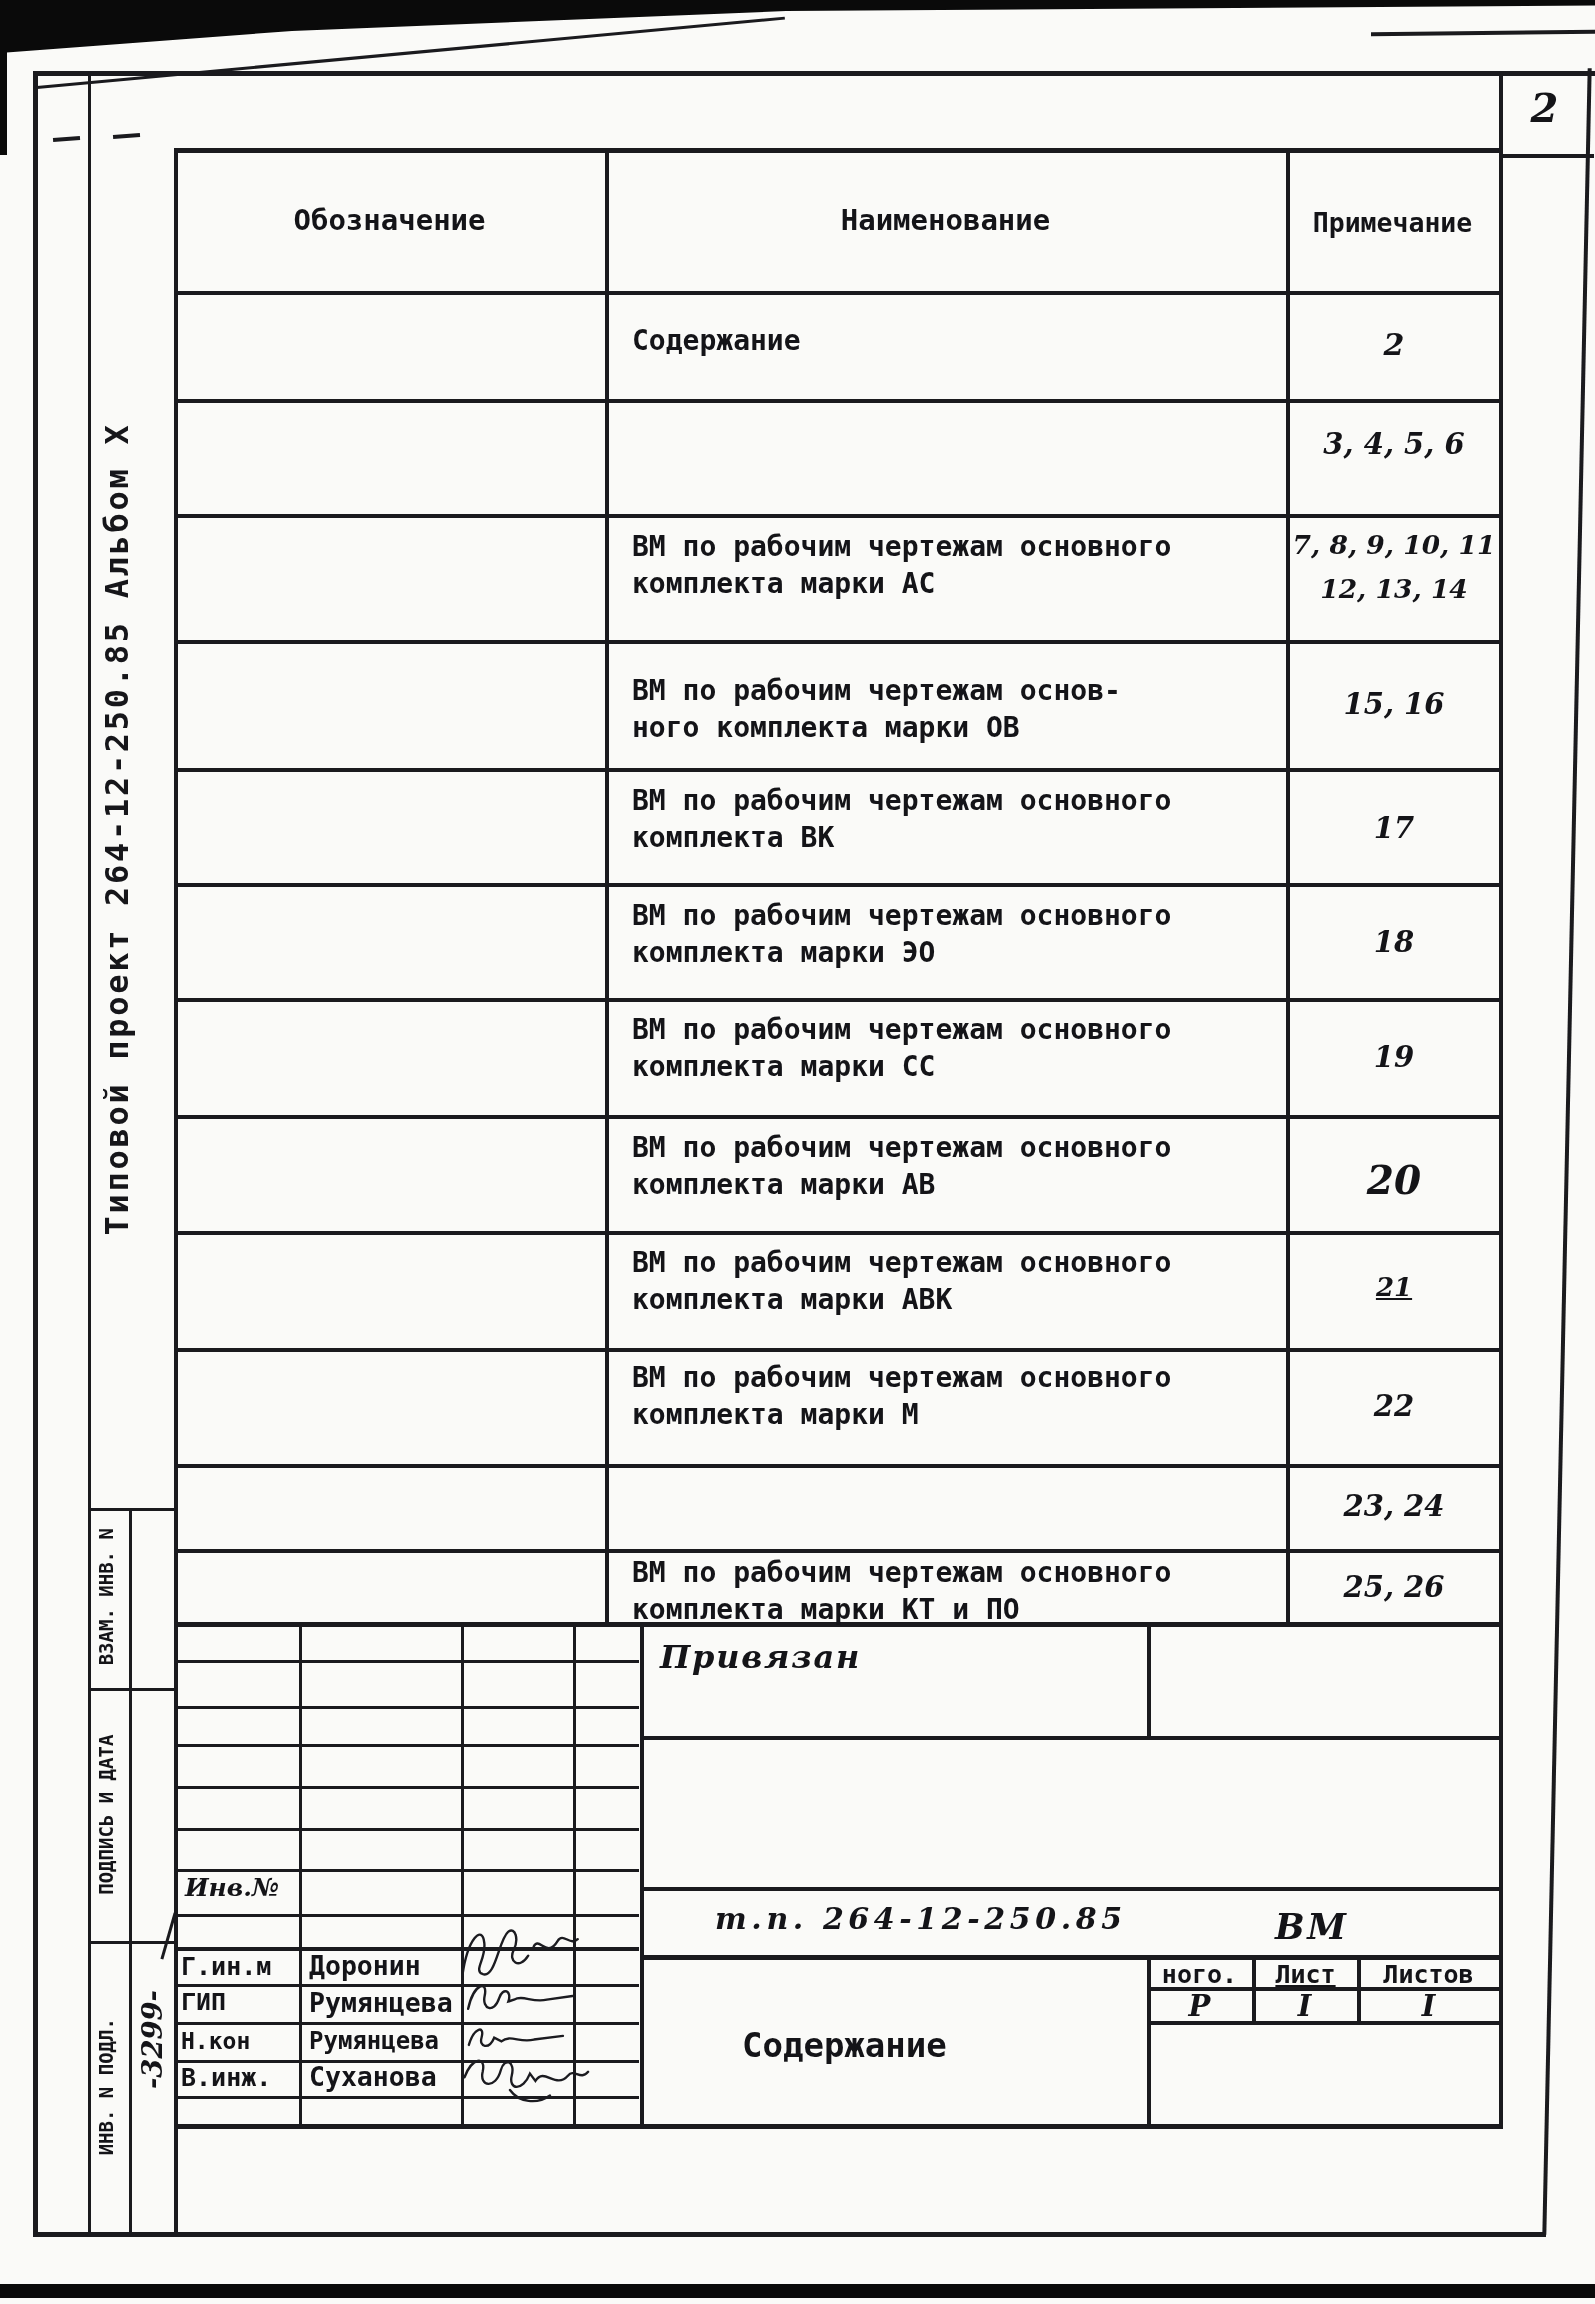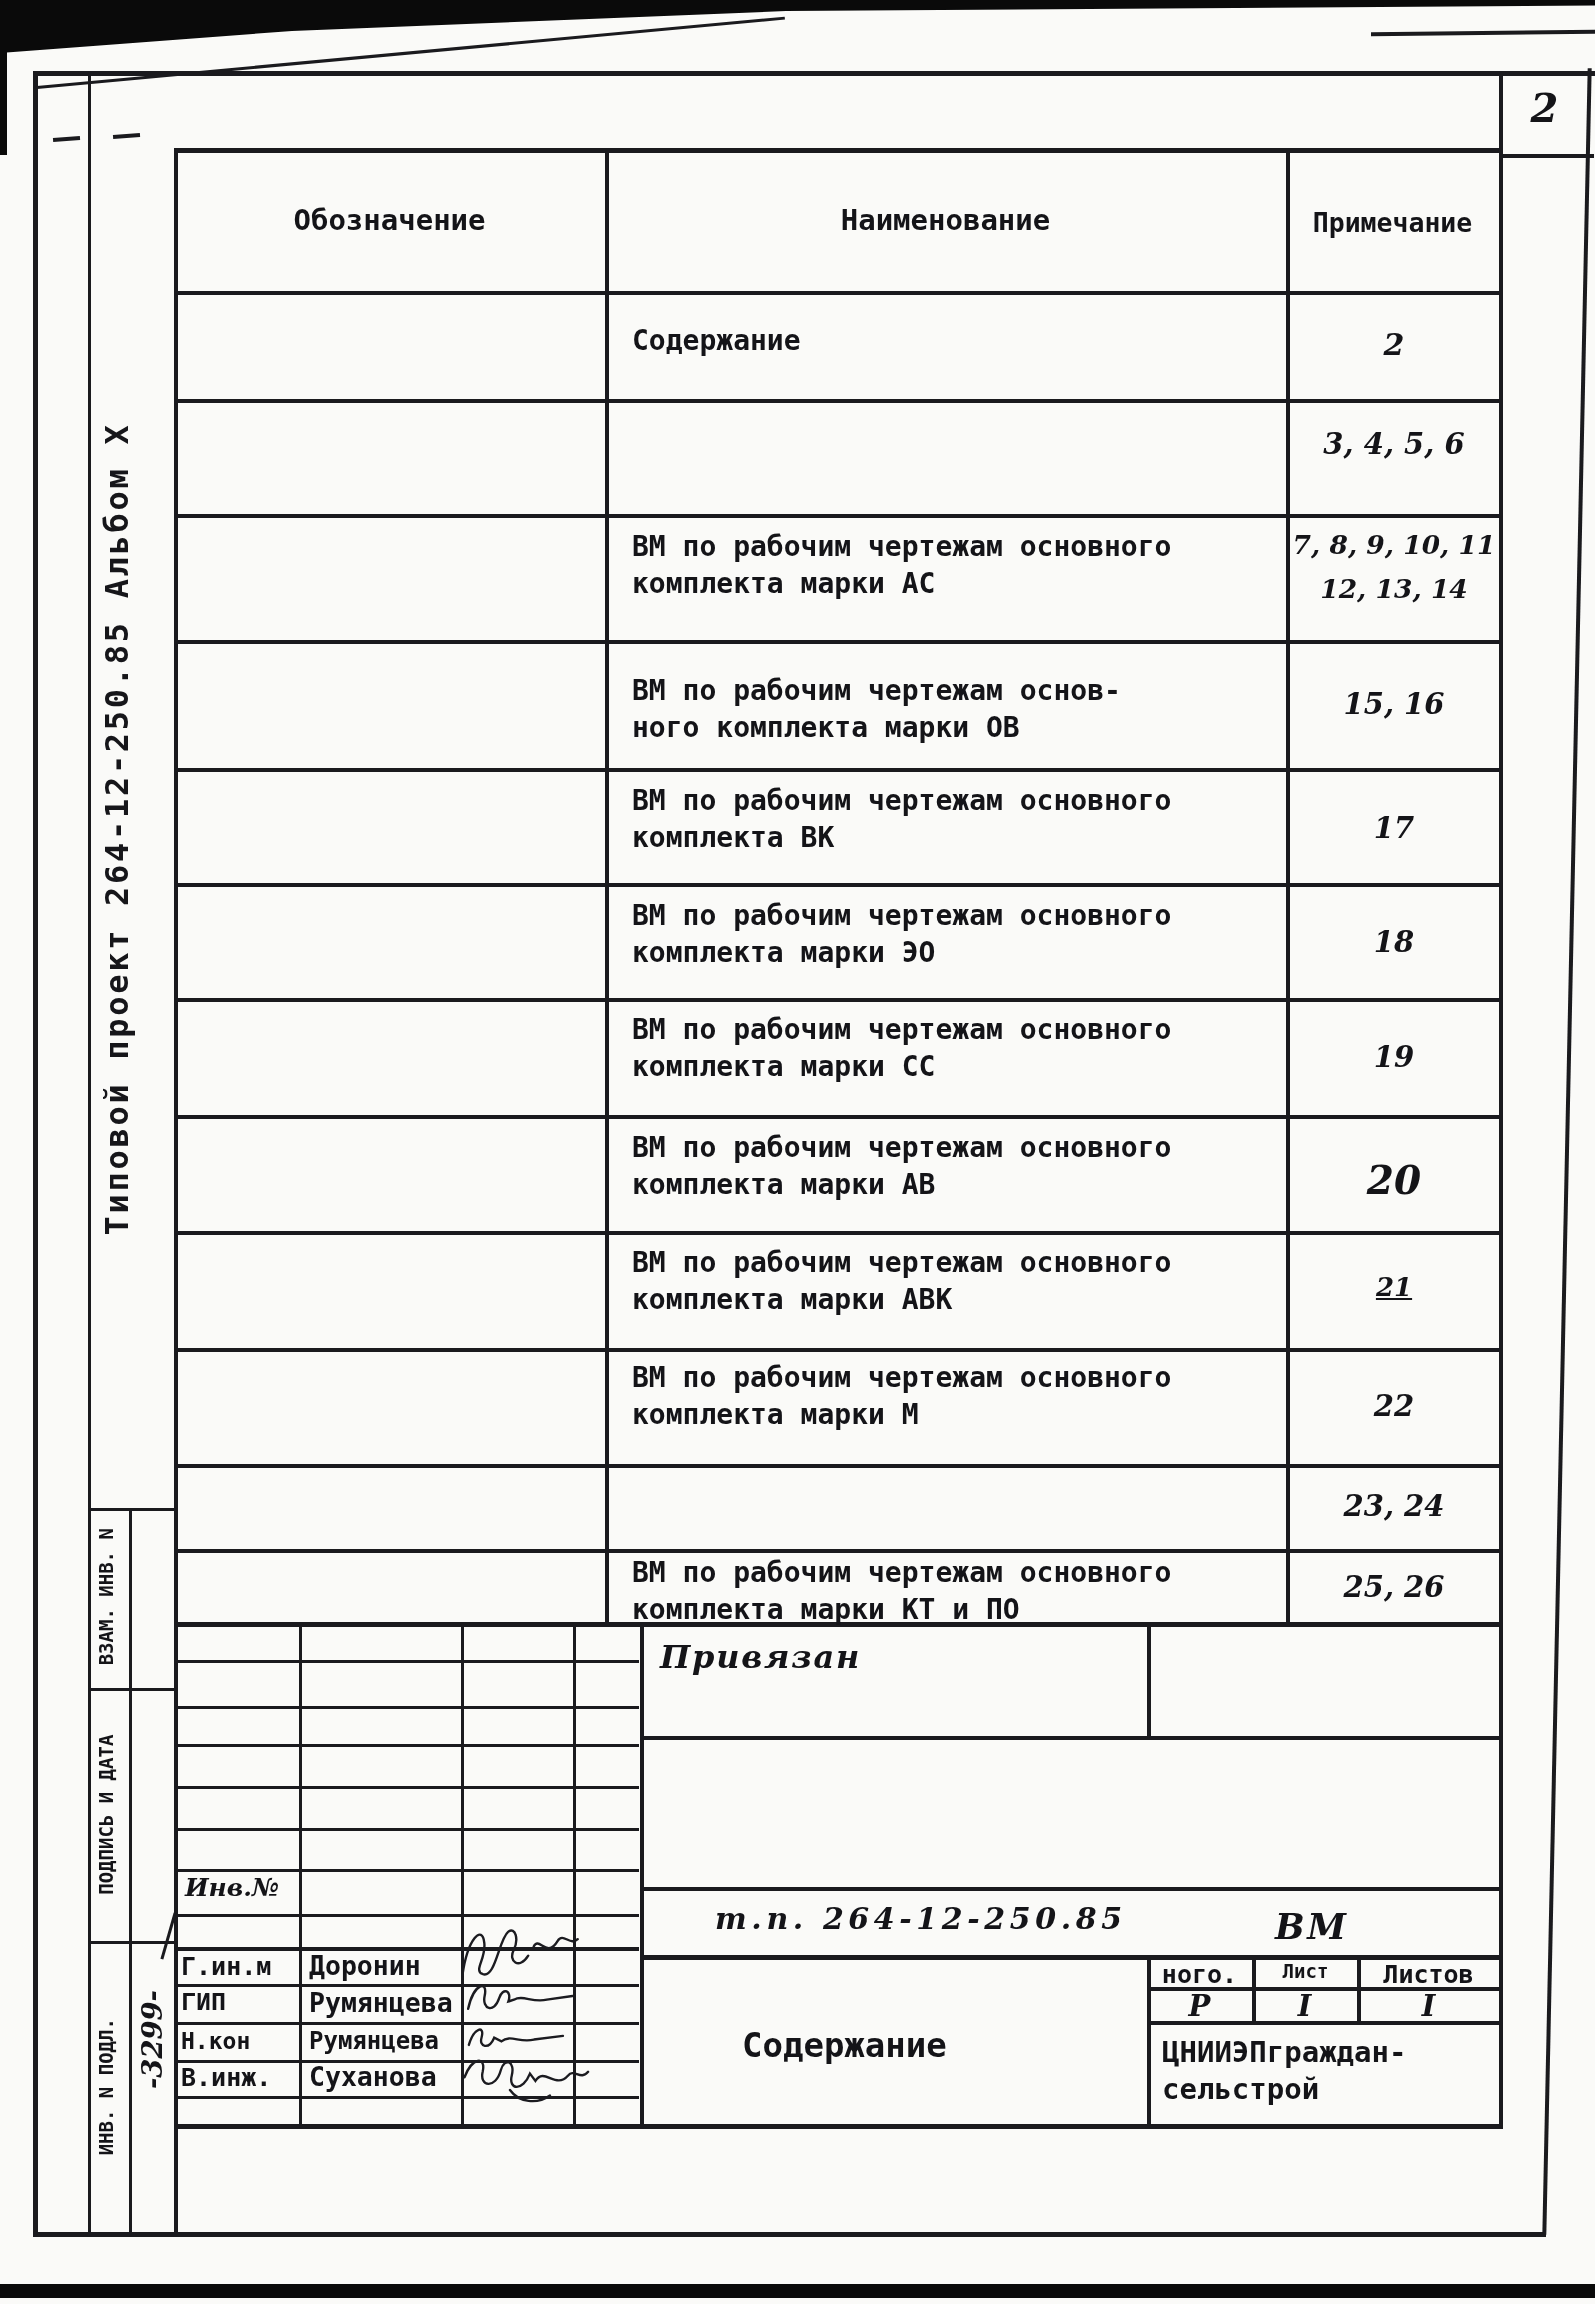--- a/index.html
+++ b/index.html
@@ -161,23 +161,21 @@
   <div class="ln" style="left:1147px;top:1955px;width:3.7px;height:173px;"></div>
   <div class="ln" style="left:1252px;top:1955px;width:3.7px;height:69px;"></div>
   <div class="ln" style="left:1357px;top:1955px;width:3.7px;height:69px;"></div>
 
   <div class="abs hand" style="left:660px;top:1638px;font-size:32px;letter-spacing:1.8px;">Привязан</div>
   <div class="abs hand" style="left:715px;top:1901px;font-size:30px;letter-spacing:4.6px;">т.п. 264-12-250.85</div>
   <div class="abs hand" style="left:1275px;top:1906px;font-size:35px;letter-spacing:2.7px;">ВМ</div>
   <div class="abs typed" style="left:742px;top:2025px;font-size:34px;">Содержание</div>
 
   <div class="abs typed ctr" style="left:1147px;top:1960px;width:105px;font-size:25px;">ного.</div>
-  <div class="abs typed ctr" style="left:1252px;top:1960px;width:107px;font-size:19px;">Лист</div>
+  <div class="abs typed ctr" style="left:1252px;top:1960px;width:107px;font-size:25px;text-decoration:underline;">Лист</div>
   <div class="abs typed ctr" style="left:1357px;top:1960px;width:143px;font-size:25px;">Листов</div>
   <div class="abs hand ctr" style="left:1147px;top:1989px;width:105px;font-size:29px;">Р</div>
   <div class="abs hand ctr" style="left:1252px;top:1989px;width:105px;font-size:29px;">I</div>
   <div class="abs hand ctr" style="left:1357px;top:1989px;width:143px;font-size:29px;">I</div>
 
-  <div class="abs typed pre" style="left:1162px;top:2034px;width:338px;font-size:29px;line-height:37px;">ЦНИИЭПграждан-
-сельстрой</div>
 
 </div>
 
 
 </body></html>

